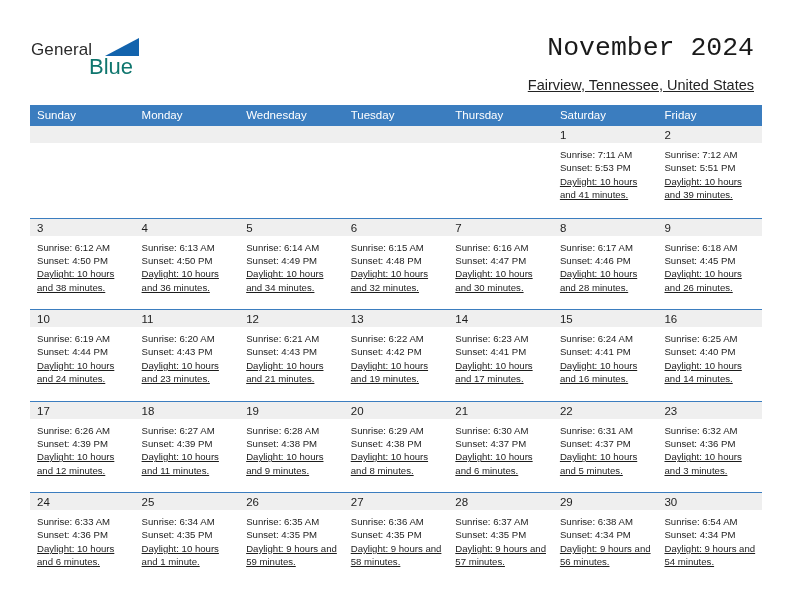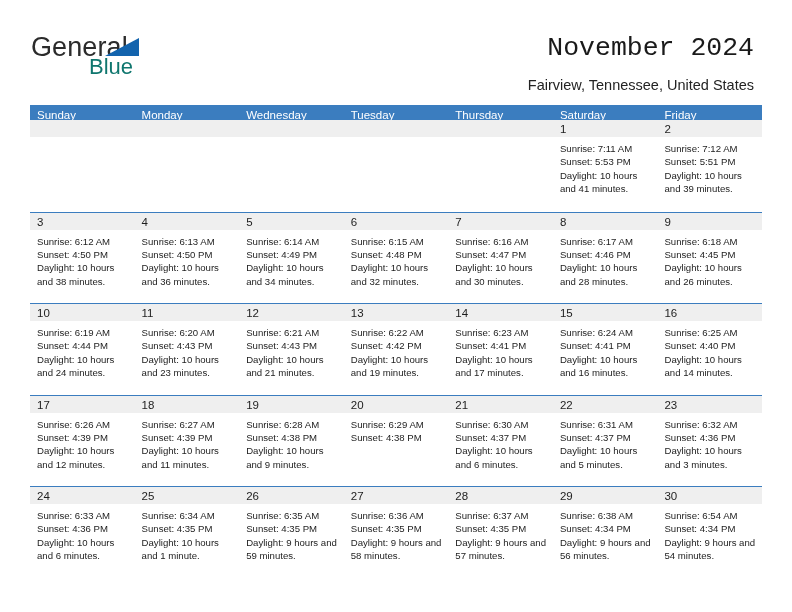--- a/index.html
+++ b/index.html
@@ -32,22 +32,22 @@
   .logo {
     position: absolute;
     left: 31px;
     top: 32px;
     width: 210px;
     height: 52px;
   }
   .logo-general {
     position: absolute;
     left: 0;
-    top: 0;
-    font-size: 27px;
+    top: 8px;
+    font-size: 17px;
     letter-spacing: 0.1px;
     color: #2b2b2b;
     font-family: "Liberation Sans", sans-serif;
   }
   .logo-triangle {
     position: absolute;
     left: 74px;
     top: 6px;
     width: 0;
     height: 0;
@@ -76,33 +76,34 @@
     font-family: Liberation Mono, monospace;
   }
   .subtitle {
     position: absolute;
     right: 38px;
     top: 77px;
     font-size: 14.5px;
     color: #232323;
     text-align: left;
     white-space: nowrap;
+    text-decoration: underline;
   }
 
   
   .calendar {
     position: absolute;
     left: 30px;
     top: 105px;
     width: 732px;
   }
   .weekday-row {
     display: flex;
     width: 732px;
-    height: 15px;
+    height: 21px;
     background: #3b7dbf;
   }
   .weekday {
     flex: 1 1 0;
     color: #ffffff;
     font-size: 11.5px;
     line-height: 21px;
     padding-left: 7px;
     box-sizing: border-box;
     white-space: nowrap;
@@ -146,20 +147,21 @@
     padding: 4px 6px 0 7px;
     font-size: 9.6px;
     line-height: 13.4px;
     color: #1d1d1d;
   }
   .info-line {
     white-space: nowrap;
   }
   .info-daylight {
     white-space: normal;
+    text-decoration: underline;
   }
 </style>
 </head>
 <body>
 
 <div class="page">
 
   <div class="header">
 
     <div class="logo">
@@ -406,20 +408,21 @@
               <div class="info-daylight">Daylight: 10 hours and 9 minutes.</div>
             </div>
           </div>
           <div class="day-cell">
             <div class="day-number-band">
               <span class="day-number">20</span>
             </div>
             <div class="day-info">
               <div class="info-line">Sunrise: 6:29 AM</div>
               <div class="info-line">Sunset: 4:38 PM</div>
+              <div class="info-daylight">Daylight: 10 hours and 8 minutes.</div>
             </div>
           </div>
           <div class="day-cell">
             <div class="day-number-band">
               <span class="day-number">21</span>
             </div>
             <div class="day-info">
               <div class="info-line">Sunrise: 6:30 AM</div>
               <div class="info-line">Sunset: 4:37 PM</div>
               <div class="info-daylight">Daylight: 10 hours and 6 minutes.</div>

